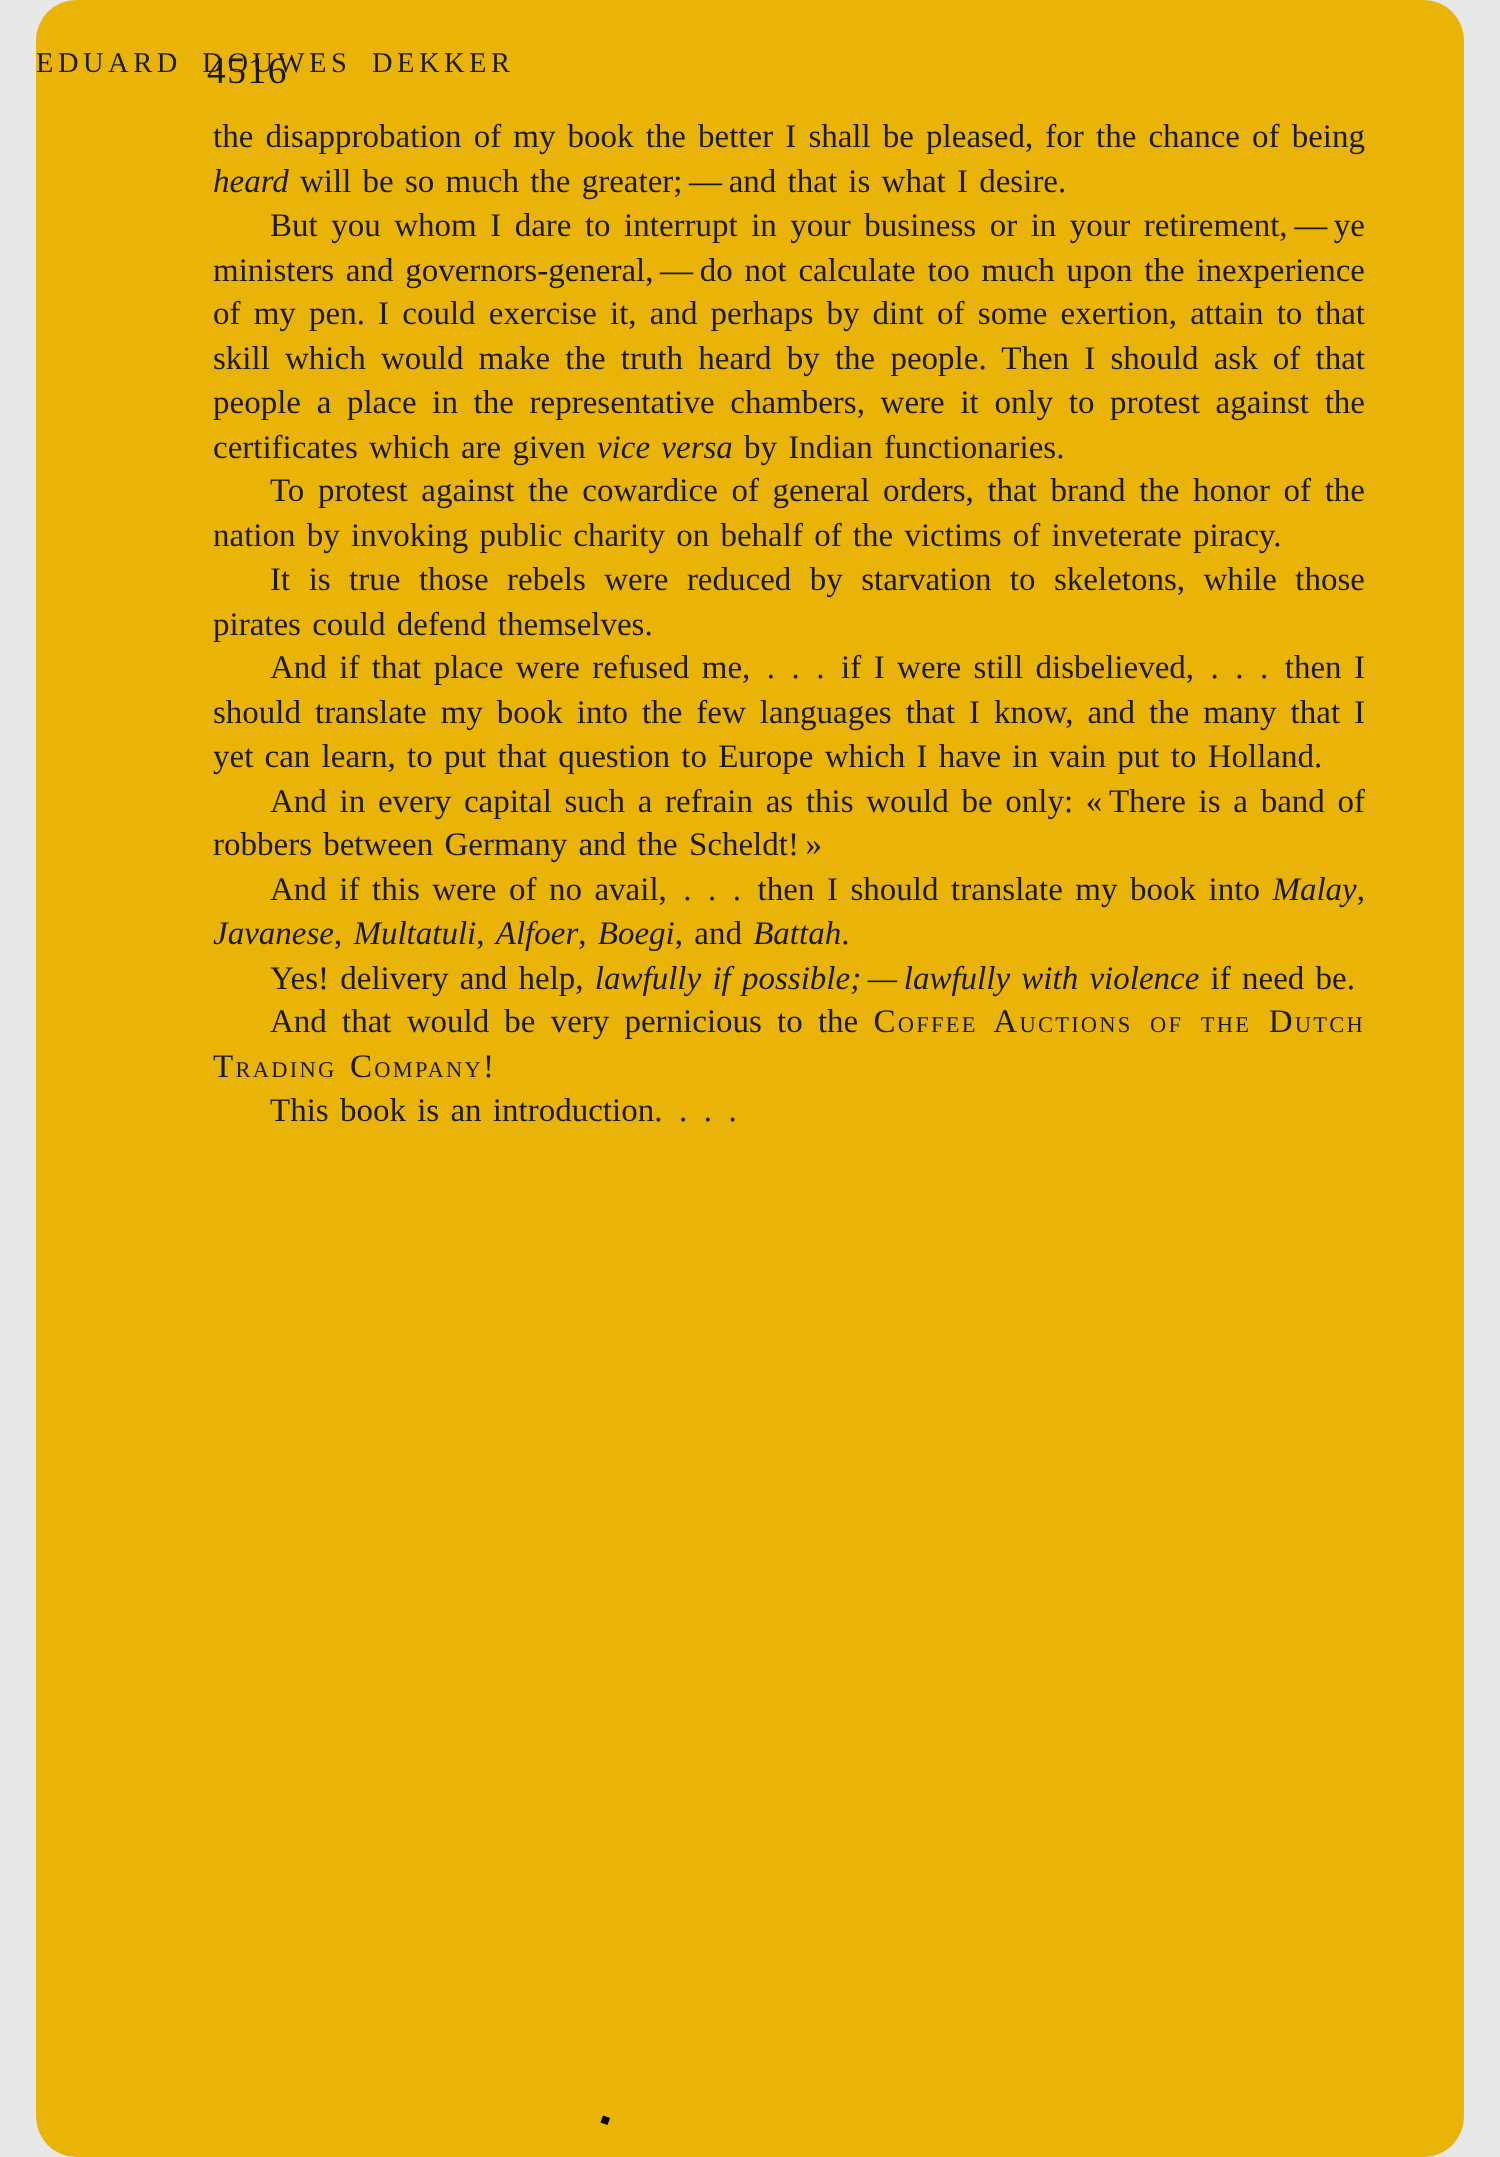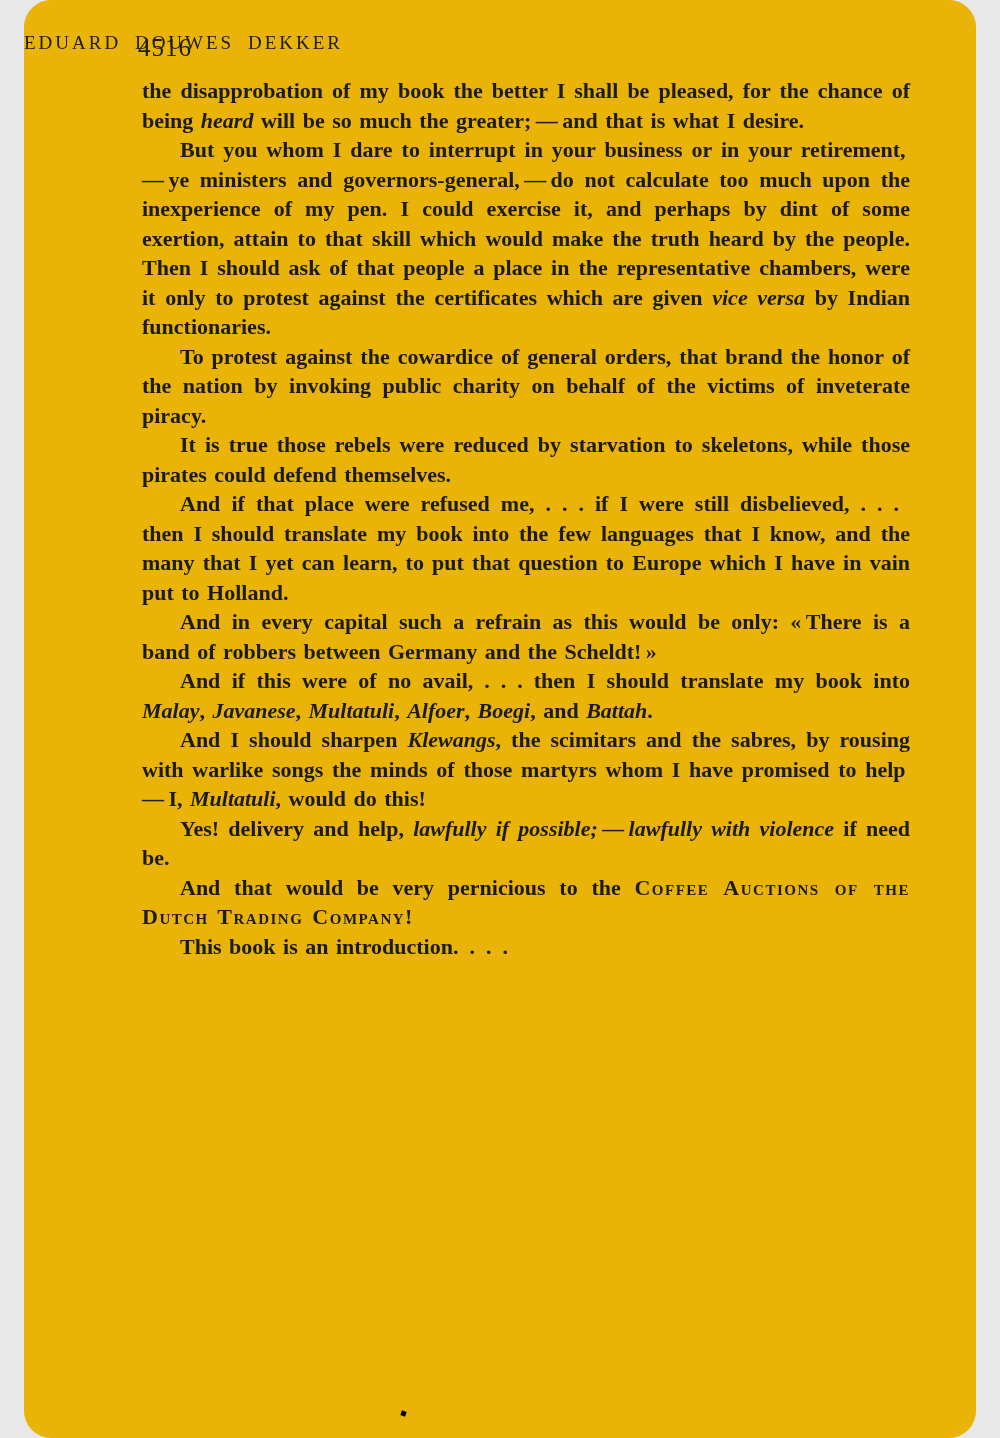--- a/index.html
+++ b/index.html
@@ -44,21 +44,20 @@
   }
   .body-text {
     position: absolute;
     top: 76px;
     left: 118px;
     width: 768px;
     font-size: 22px;
     line-height: 29.5px;
     text-align: justify;
     word-spacing: 2px;
-    font-weight: bold;
   }
   .body-text p {
     margin: 0;
     padding: 0;
     text-indent: 38px;
   }
   .body-text p.no-indent {
     text-indent: 0;
   }
   .italic {
@@ -101,21 +100,20 @@
   </div>
 
   <div class="body-text">
       <p class="no-indent"><span>the disapprobation of my book the better I shall be pleased, for the chance of being </span><span class="italic">heard</span><span> will be so much the greater; — and that is what I desire.</span></p>
       <p><span>But you whom I dare to interrupt in your business or in your retirement, — ye ministers and governors-general, — do not calculate too much upon the inexperience of my pen. I could exercise it, and perhaps by dint of some exertion, attain to that skill which would make the truth heard by the people. Then I should ask of that people a place in the representative chambers, were it only to protest against the certificates which are given </span><span class="italic">vice versa</span><span> by Indian functionaries.</span></p>
       <p><span>To protest against the cowardice of general orders, that brand the honor of the nation by invoking public charity on behalf of the victims of inveterate piracy.</span></p>
       <p><span>It is true those rebels were reduced by starvation to skeletons, while those pirates could defend themselves.</span></p>
       <p><span>And if that place were refused me, . . . if I were still disbelieved, . . . then I should translate my book into the few languages that I know, and the many that I yet can learn, to put that question to Europe which I have in vain put to Holland.</span></p>
       <p><span>And in every capital such a refrain as this would be only: « There is a band of robbers between Germany and the Scheldt! »</span></p>
       <p><span>And if this were of no avail, . . . then I should translate my book into </span><span class="italic">Malay</span><span>, </span><span class="italic">Javanese</span><span>, </span><span class="italic">Multatuli</span><span>, </span><span class="italic">Alfoer</span><span>, </span><span class="italic">Boegi</span><span>, and </span><span class="italic">Battah</span><span>.</span></p>
-      <p><span>And I should sharpen </span><span class="italic">Klewangs</span><span>, the scimitars and the sabres, by rousing with warlike songs the minds of those martyrs whom I have promised to help — I, </span><span class="italic">Multatuli</span><span>, would do this!</span></p>
       <p><span>Yes! delivery and help, </span><span class="italic">lawfully if possible; — lawfully with violence</span><span> if need be.</span></p>
       <p><span>And that would be very pernicious to the </span><span class="smallcaps">Coffee Auctions of the Dutch Trading Company</span><span>!</span></p>
       <p><span>This book is an introduction. . . .</span></p>
     </div>
 
   <div class="artifact artifact-dot-1"></div>
   <div class="artifact artifact-dot-2"></div>
   <div class="artifact artifact-line-thin"></div>
   <div class="artifact artifact-line-thick"></div>
   <div class="artifact artifact-speck"></div>

